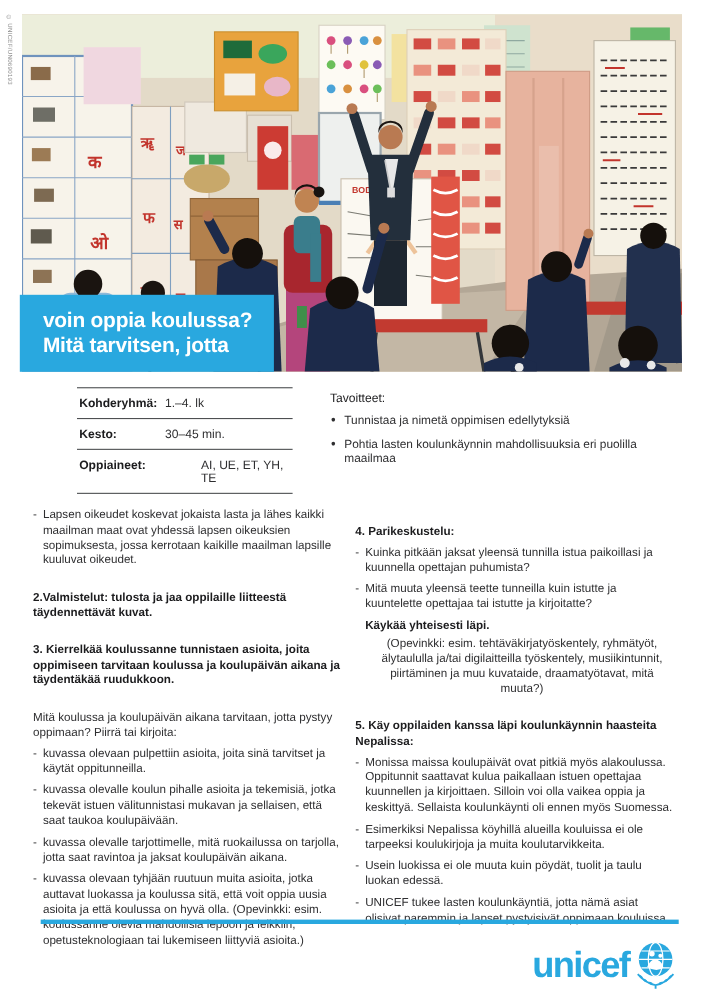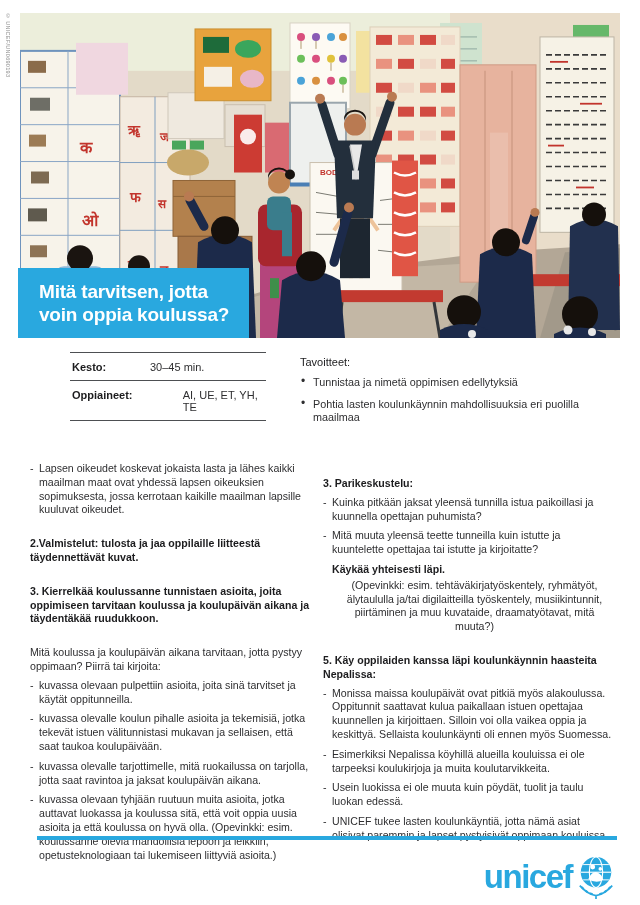--- a/index.html
+++ b/index.html
@@ -361,25 +361,29 @@
     <g>
       <circle cx="560" cy="302" r="18" fill="#15100c"></circle>
       <path d="M534,322 q26,-13 52,0 l0,4 l-52,0 z" fill="#1c2a4a"></path>
       <circle cx="548" cy="318" r="4.5" fill="#e8e8e8"></circle>
       <circle cx="572" cy="320" r="4" fill="#e8e8e8"></circle>
     </g>
   </svg>
 </div>
 
 <div class="banner">
+  <div>voin oppia koulussa?</div>
   <div>Mitä tarvitsen, jotta</div>
-  <div>voin oppia koulussa?</div>
 </div>
 
 <div class="info-table">
+  <div class="info-row">
+    <span class="info-label">Kohderyhmä:</span>
+    <span class="info-value">1.–4. lk</span>
+  </div>
   <div class="info-row">
     <span class="info-label">Kesto:</span>
     <span class="info-value">30–45 min.</span>
   </div>
   <div class="info-row">
     <span class="info-label">Oppiaineet:</span>
     <span class="info-value">AI, UE, ET, YH, TE</span>
   </div>
 </div>
 
@@ -394,21 +398,21 @@
   <div class="blk-heading gap-lg">2.Valmistelut: tulosta ja jaa oppilaille liitteestä täydennettävät kuvat.</div>
   <div class="blk-heading gap-lg">3. Kierrelkää koulussanne tunnistaen asioita, joita oppimiseen tarvitaan koulussa ja koulupäivän aikana ja täydentäkää ruudukkoon.</div>
   <div class="blk-para gap-lg">Mitä koulussa ja koulupäivän aikana tarvitaan, jotta pystyy oppimaan? Piirrä tai kirjoita:</div>
   <div class="blk-dash">kuvassa olevaan pulpettiin asioita, joita sinä tarvitset ja käytät oppitunneilla.</div>
   <div class="blk-dash">kuvassa olevalle koulun pihalle asioita ja tekemisiä, jotka tekevät istuen välitunnistasi mukavan ja sellaisen, että saat taukoa koulupäivään.</div>
   <div class="blk-dash">kuvassa olevalle tarjottimelle, mitä ruokailussa on tarjolla, jotta saat ravintoa ja jaksat koulupäivän aikana.</div>
   <div class="blk-dash">kuvassa olevaan tyhjään ruutuun muita asioita, jotka auttavat luokassa ja koulussa sitä, että voit oppia uusia asioita ja että koulussa on hyvä olla. (Opevinkki: esim. koulussanne olevia mahdollisia lepoon ja leikkiin, opetusteknologiaan tai lukemiseen liittyviä asioita.)</div>
 </div>
 
 <div class="col col-right">
-  <div class="blk-heading">3. Parikeskustelu:</div>
+  <div class="blk-heading">4. Parikeskustelu:</div>
   <div class="blk-dash">Kuinka pitkään jaksat yleensä tunnilla istua paikoillasi ja kuunnella opettajan puhumista?</div>
   <div class="blk-dash">Mitä muuta yleensä teette tunneilla kuin istutte ja kuuntelette opettajaa tai istutte ja kirjoitatte?</div>
   <div class="blk-subheading">Käykää yhteisesti läpi.</div>
   <div class="blk-subpara">(Opevinkki: esim. tehtäväkirjatyöskentely, ryhmätyöt, älytaululla ja/tai digilaitteilla työskentely, musiikintunnit, piirtäminen ja muu kuvataide, draamatyötavat, mitä muuta?)</div>
   <div class="blk-heading gap-lg">5. Käy oppilaiden kanssa läpi koulunkäynnin haasteita Nepalissa:</div>
   <div class="blk-dash">Monissa maissa koulupäivät ovat pitkiä myös alakoulussa. Oppitunnit saattavat kulua paikallaan istuen opettajaa kuunnellen ja kirjoittaen. Silloin voi olla vaikea oppia ja keskittyä. Sellaista koulunkäynti oli ennen myös Suomessa.</div>
   <div class="blk-dash">Esimerkiksi Nepalissa köyhillä alueilla kouluissa ei ole tarpeeksi koulukirjoja ja muita koulutarvikkeita.</div>
   <div class="blk-dash">Usein luokissa ei ole muuta kuin pöydät, tuolit ja taulu luokan edessä.</div>
   <div class="blk-dash">UNICEF tukee lasten koulunkäyntiä, jotta nämä asiat olisivat paremmin ja lapset pystyisivät oppimaan kouluissa.</div>
 </div>

